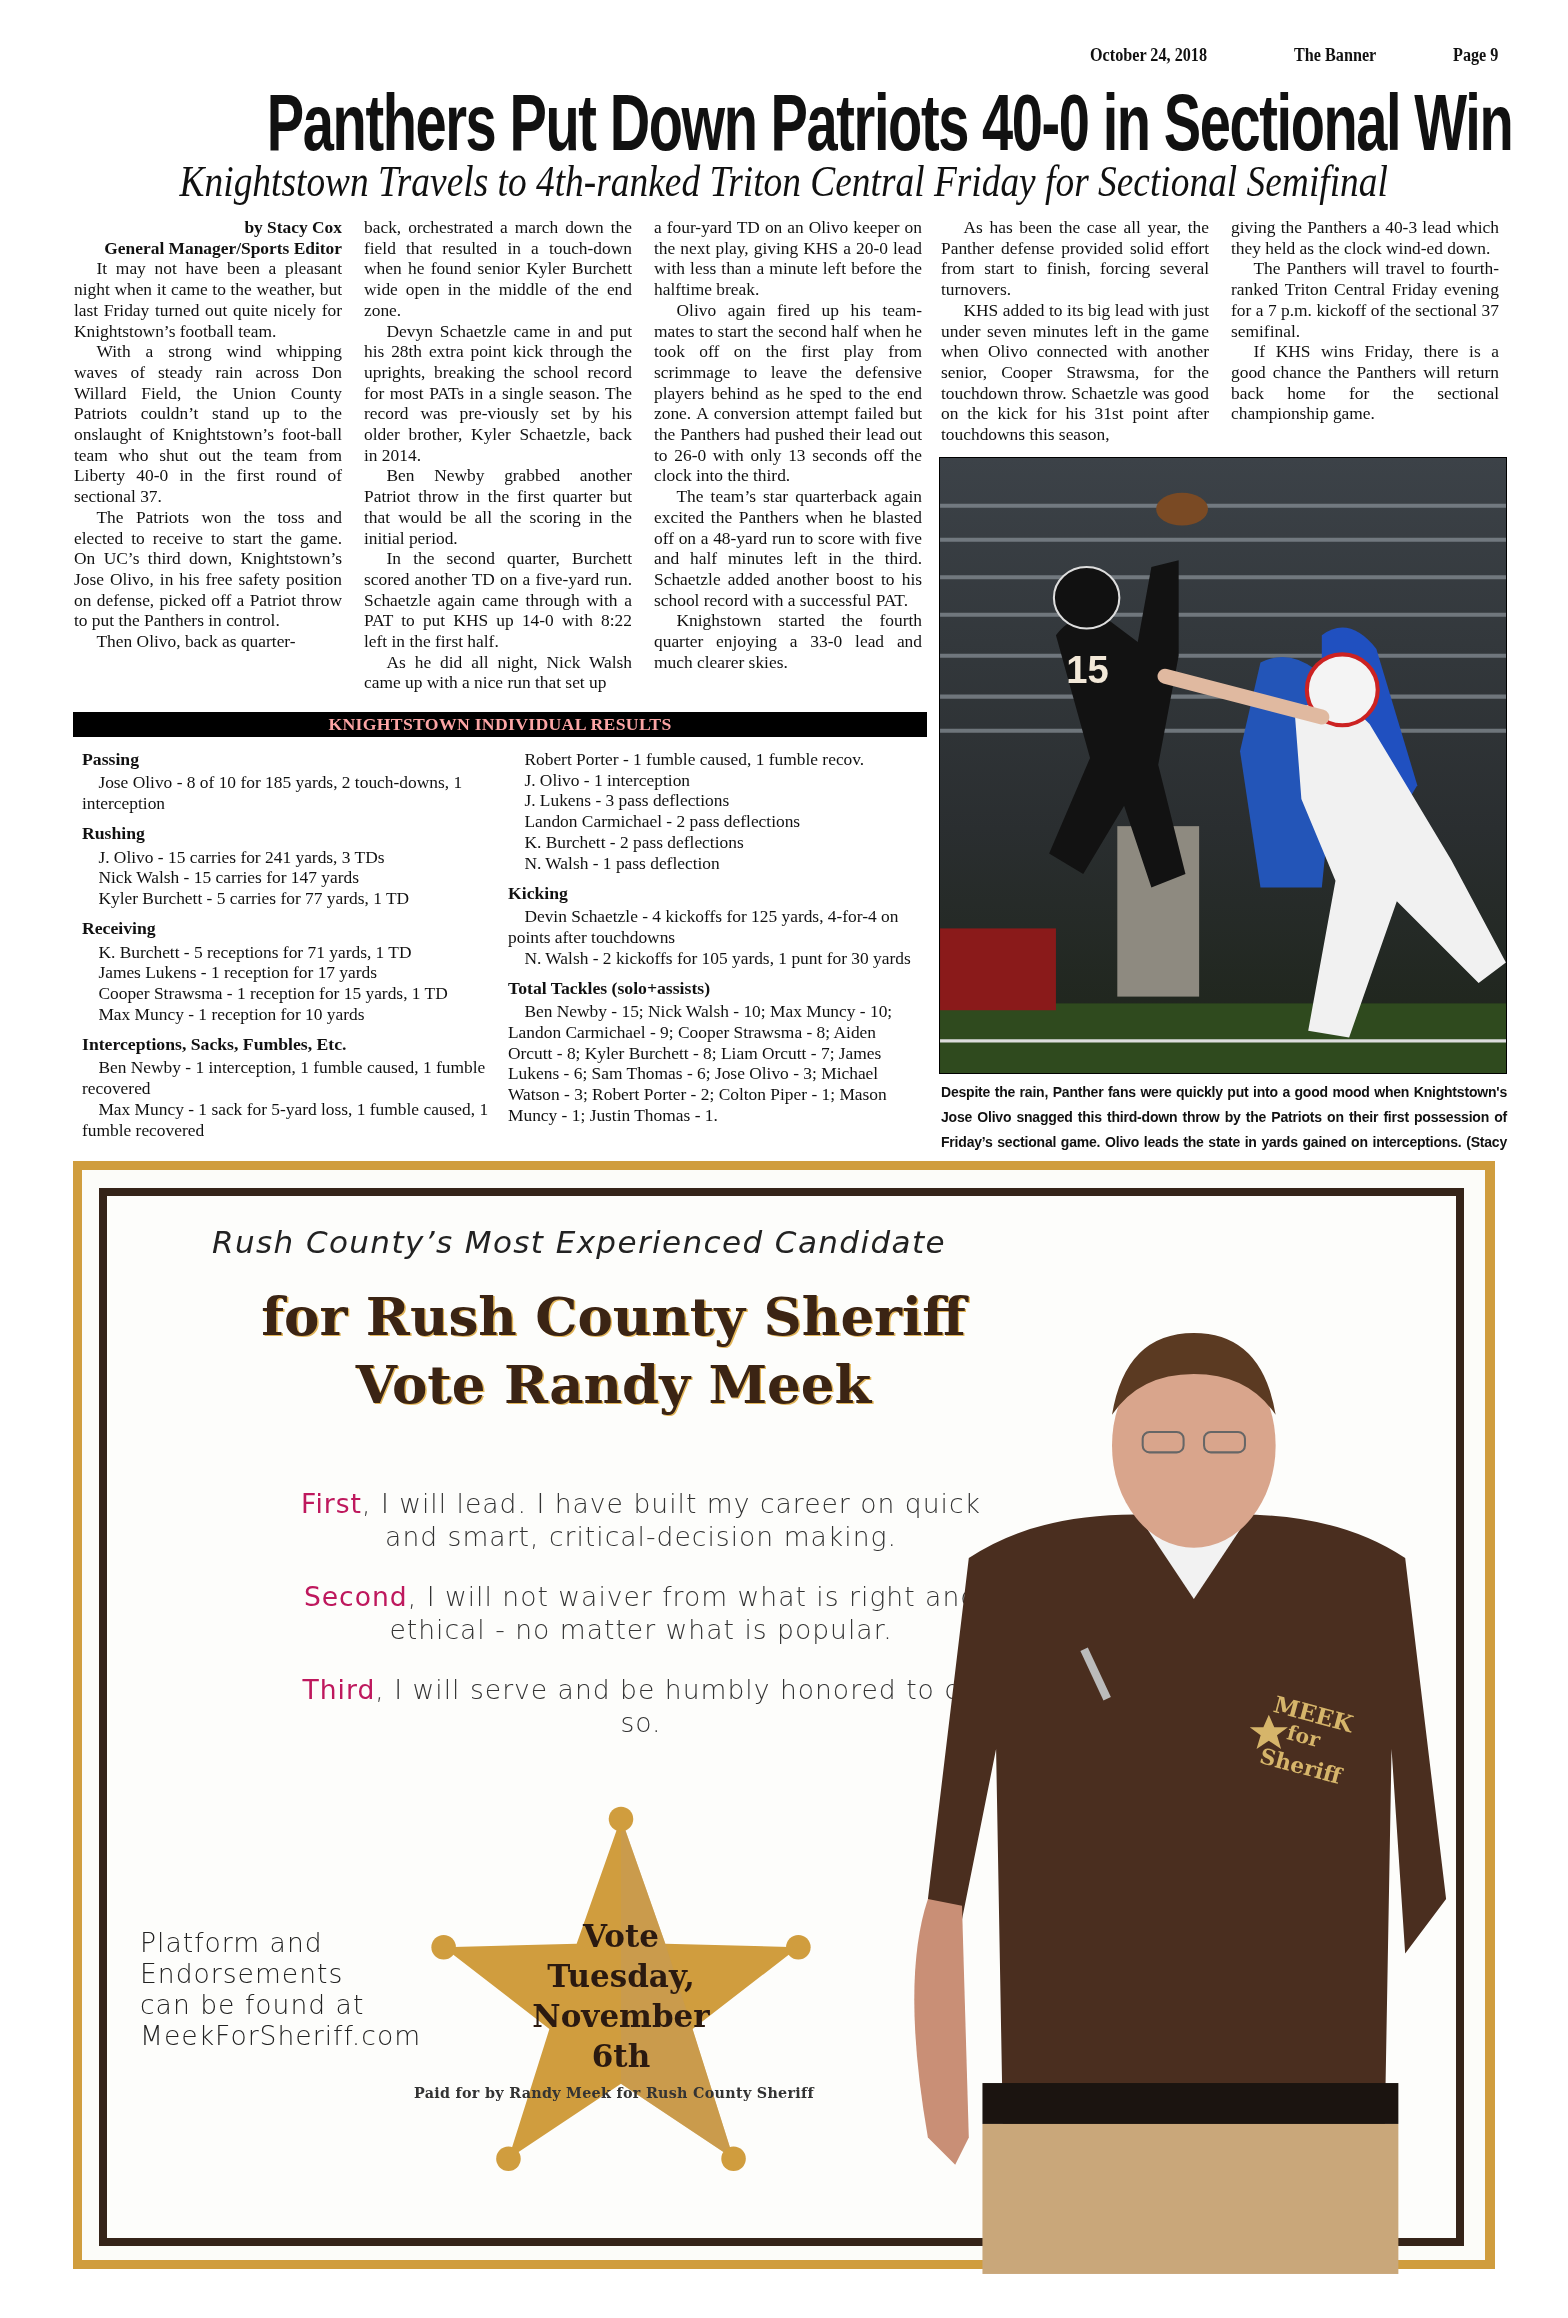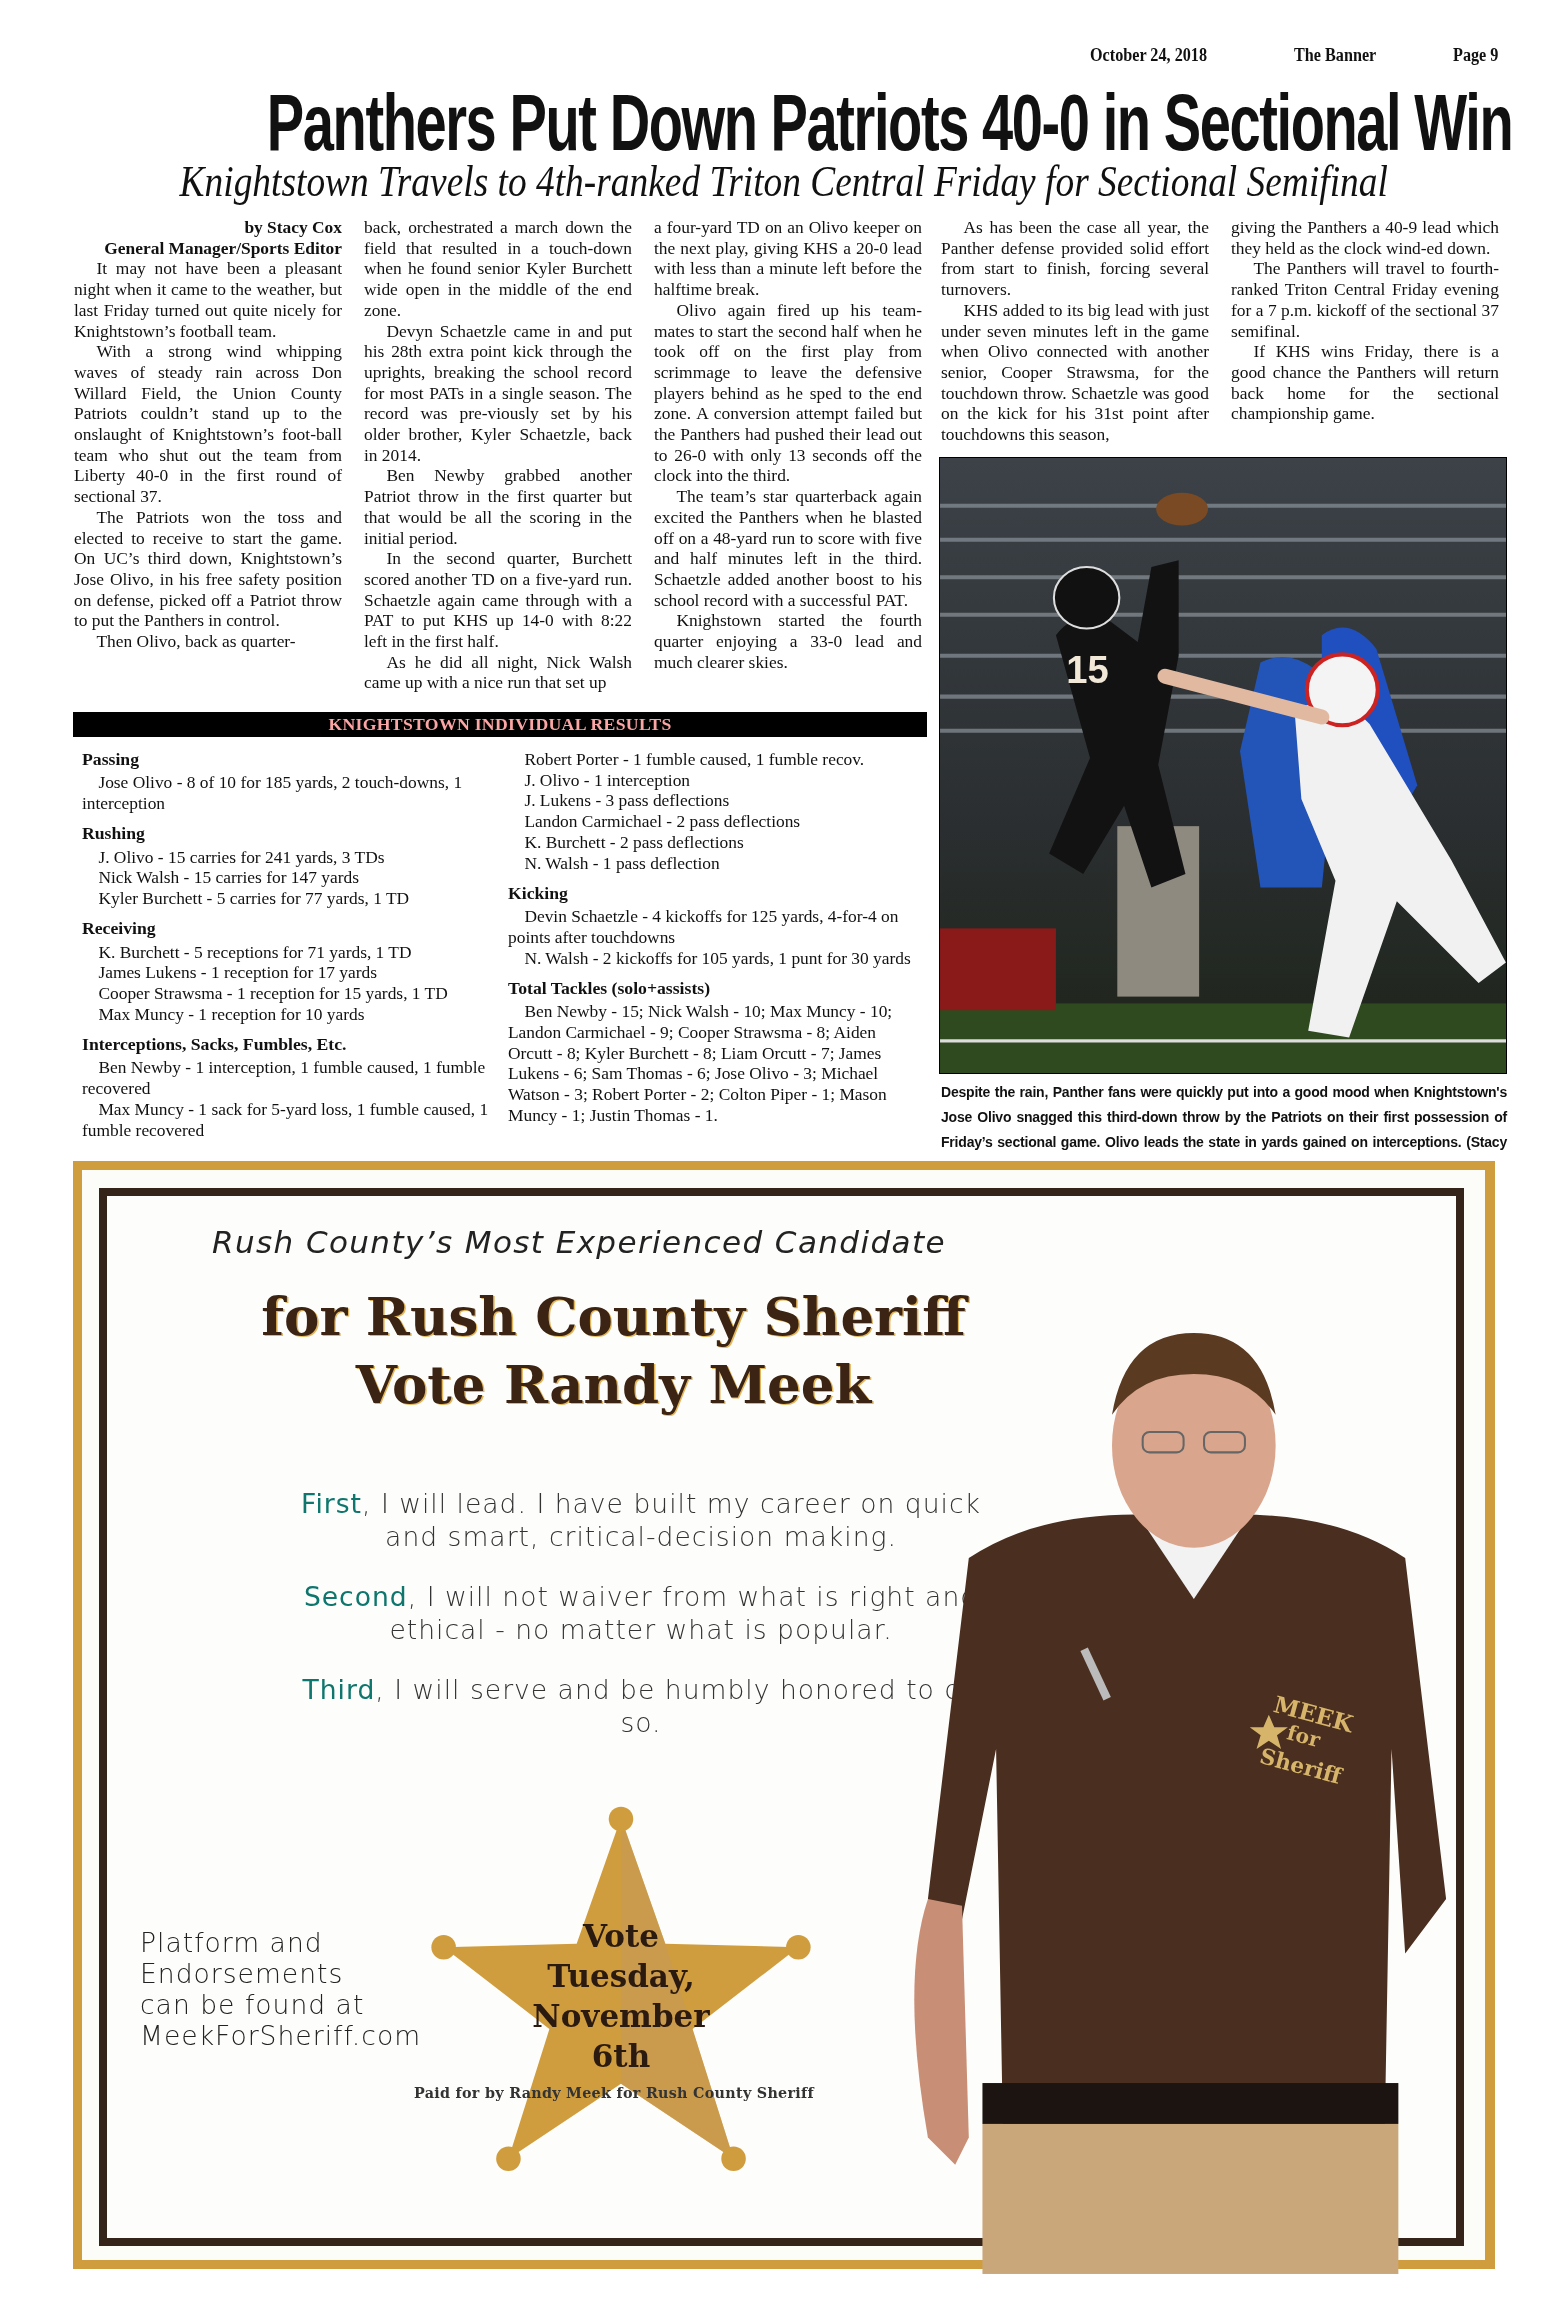--- a/index.html
+++ b/index.html
@@ -27,21 +27,21 @@
   .photo{left:939px;top:457px;width:568px;height:617px;border:1.4px solid #000;box-sizing:border-box;overflow:hidden;background:#2b2f33;}
   .caption{left:941px;top:1080px;width:566px;font-family:"Liberation Sans",sans-serif;font-weight:bold;font-size:14px;line-height:25px;text-align:justify;letter-spacing:-0.2px;}
   
   .ad-gold{left:73px;top:1161px;width:1422px;height:1108px;background:#d09d3e;}
   .ad-cream{left:82px;top:1170px;width:1403px;height:1090px;background:#fcfcf9;}
   .ad-brown{left:99px;top:1188px;width:1365px;height:1058px;border:8.9px solid #352419;box-sizing:border-box;background:#fdfdfb;}
   .ad-tag{left:170px;top:1224px;width:818px;text-align:center;font-family:"DejaVu Sans",sans-serif;font-style:italic;font-size:31px;letter-spacing:1.4px;color:#222;font-weight:200;}
   .ad-title{left:170px;top:1282px;width:887px;text-align:center;font-family:"DejaVu Serif",serif;font-weight:bold;font-size:53px;line-height:68px;color:#3b2414;text-shadow:1.4px 1.4px 0 #e3b65a;}
   .ad-body{left:293px;top:1487px;width:696px;text-align:center;font-family:"DejaVu Sans",sans-serif;font-size:26.6px;line-height:33px;color:#333;letter-spacing:1px;font-weight:300;}
   .ad-body p{margin:0 0 27px 0;}
-  .ad-body b{color:#0f766e;}
+  .ad-body b{color:#be185d;}
   .ad-platform{left:140px;top:1927px;width:341px;font-family:"DejaVu Sans",sans-serif;font-size:26.6px;line-height:31px;color:#222;letter-spacing:1px;font-weight:300;}
   .star{left:430px;top:1804px;width:382px;height:382px;}
   .star-text{left:505px;top:1916px;width:232px;text-align:center;font-family:"DejaVu Serif",serif;font-weight:bold;font-size:31px;line-height:40px;color:#2b1a10;}
   .paidfor{left:355px;top:2085px;width:518px;text-align:center;font-family:"DejaVu Serif",serif;font-weight:bold;font-size:14.3px;color:#333;letter-spacing:0.3px;}
   .candidate{left:887px;top:1333px;width:600px;height:941px;}
 </style>
 </head>
 <body>
 
 <div class="abs folio" style="left:1090px;">October 24, 2018</div>
@@ -70,21 +70,21 @@
   <p style="text-indent:0">a four-yard TD on an Olivo keeper on the next play, giving KHS a 20-0 lead with less than a minute left before the halftime break.</p>
   <p>Olivo again fired up his team-mates to start the second half when he took off on the first play from scrimmage to leave the defensive players behind as he sped to the end zone. A conversion attempt failed but the Panthers had pushed their lead out to 26-0 with only 13 seconds off the clock into the third.</p>
   <p>The team’s star quarterback again excited the Panthers when he blasted off on a 48-yard run to score with five and half minutes left in the third. Schaetzle added another boost to his school record with a successful PAT.</p>
   <p>Knighstown started the fourth quarter enjoying a 33-0 lead and much clearer skies.</p>
 </div>
 <div class="abs col" style="left:941px;">
   <p>As has been the case all year, the Panther defense provided solid effort from start to finish, forcing several turnovers.</p>
   <p>KHS added to its big lead with just under seven minutes left in the game when Olivo connected with another senior, Cooper Strawsma, for the touchdown throw. Schaetzle was good on the kick for his 31st point after touchdowns this season,</p>
 </div>
 <div class="abs col" style="left:1231px;">
-  <p style="text-indent:0">giving the Panthers a 40-9 lead which they held as the clock wind-ed down.</p>
+  <p style="text-indent:0">giving the Panthers a 40-3 lead which they held as the clock wind-ed down.</p>
   <p>The Panthers will travel to fourth-ranked Triton Central Friday evening for a 7 p.m. kickoff of the sectional 37 semifinal.</p>
   <p>If KHS wins Friday, there is a good chance the Panthers will return back home for the sectional championship game.</p>
 </div>
 
 <div class="abs results-head">KNIGHTSTOWN INDIVIDUAL RESULTS</div>
 <div class="abs rcol" style="left:82px;width:409px;" id="res-left">
     <div class="sec">
       <h4>Passing</h4>
       <div class="wrapline">Jose Olivo - 8 of 10 for 185 yards, 2 touch-downs, 1 interception</div>
     </div>

